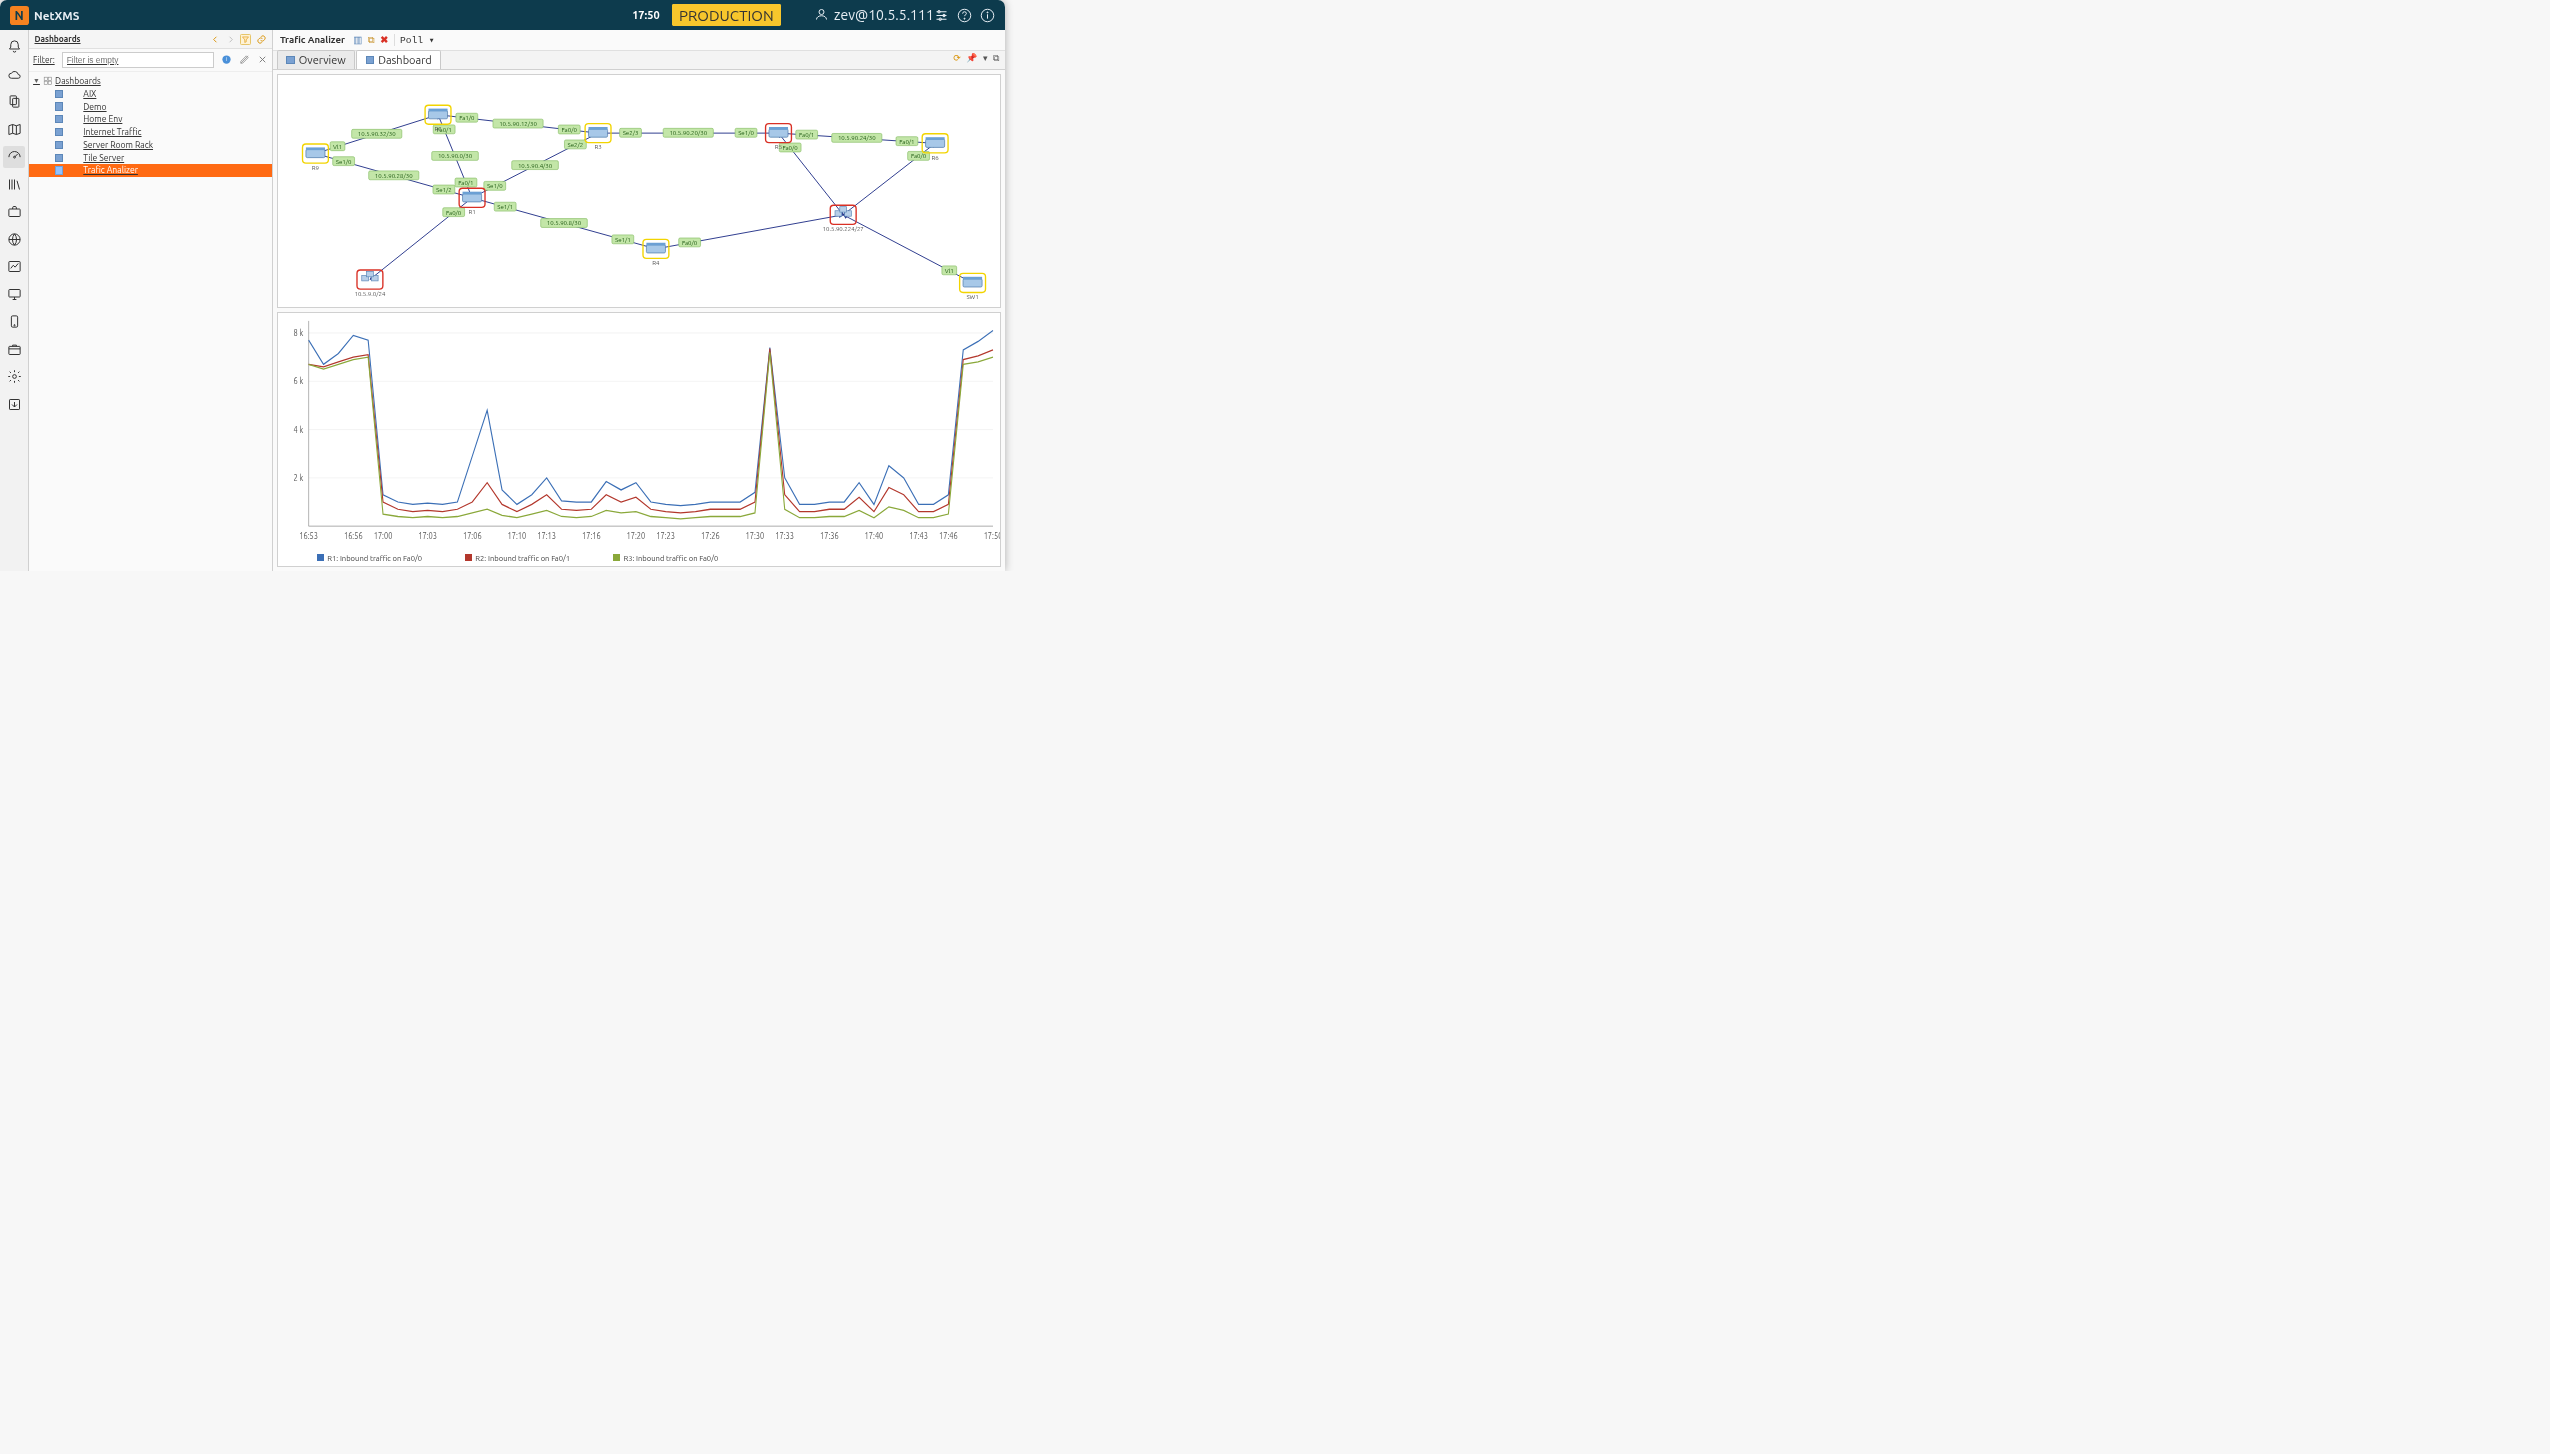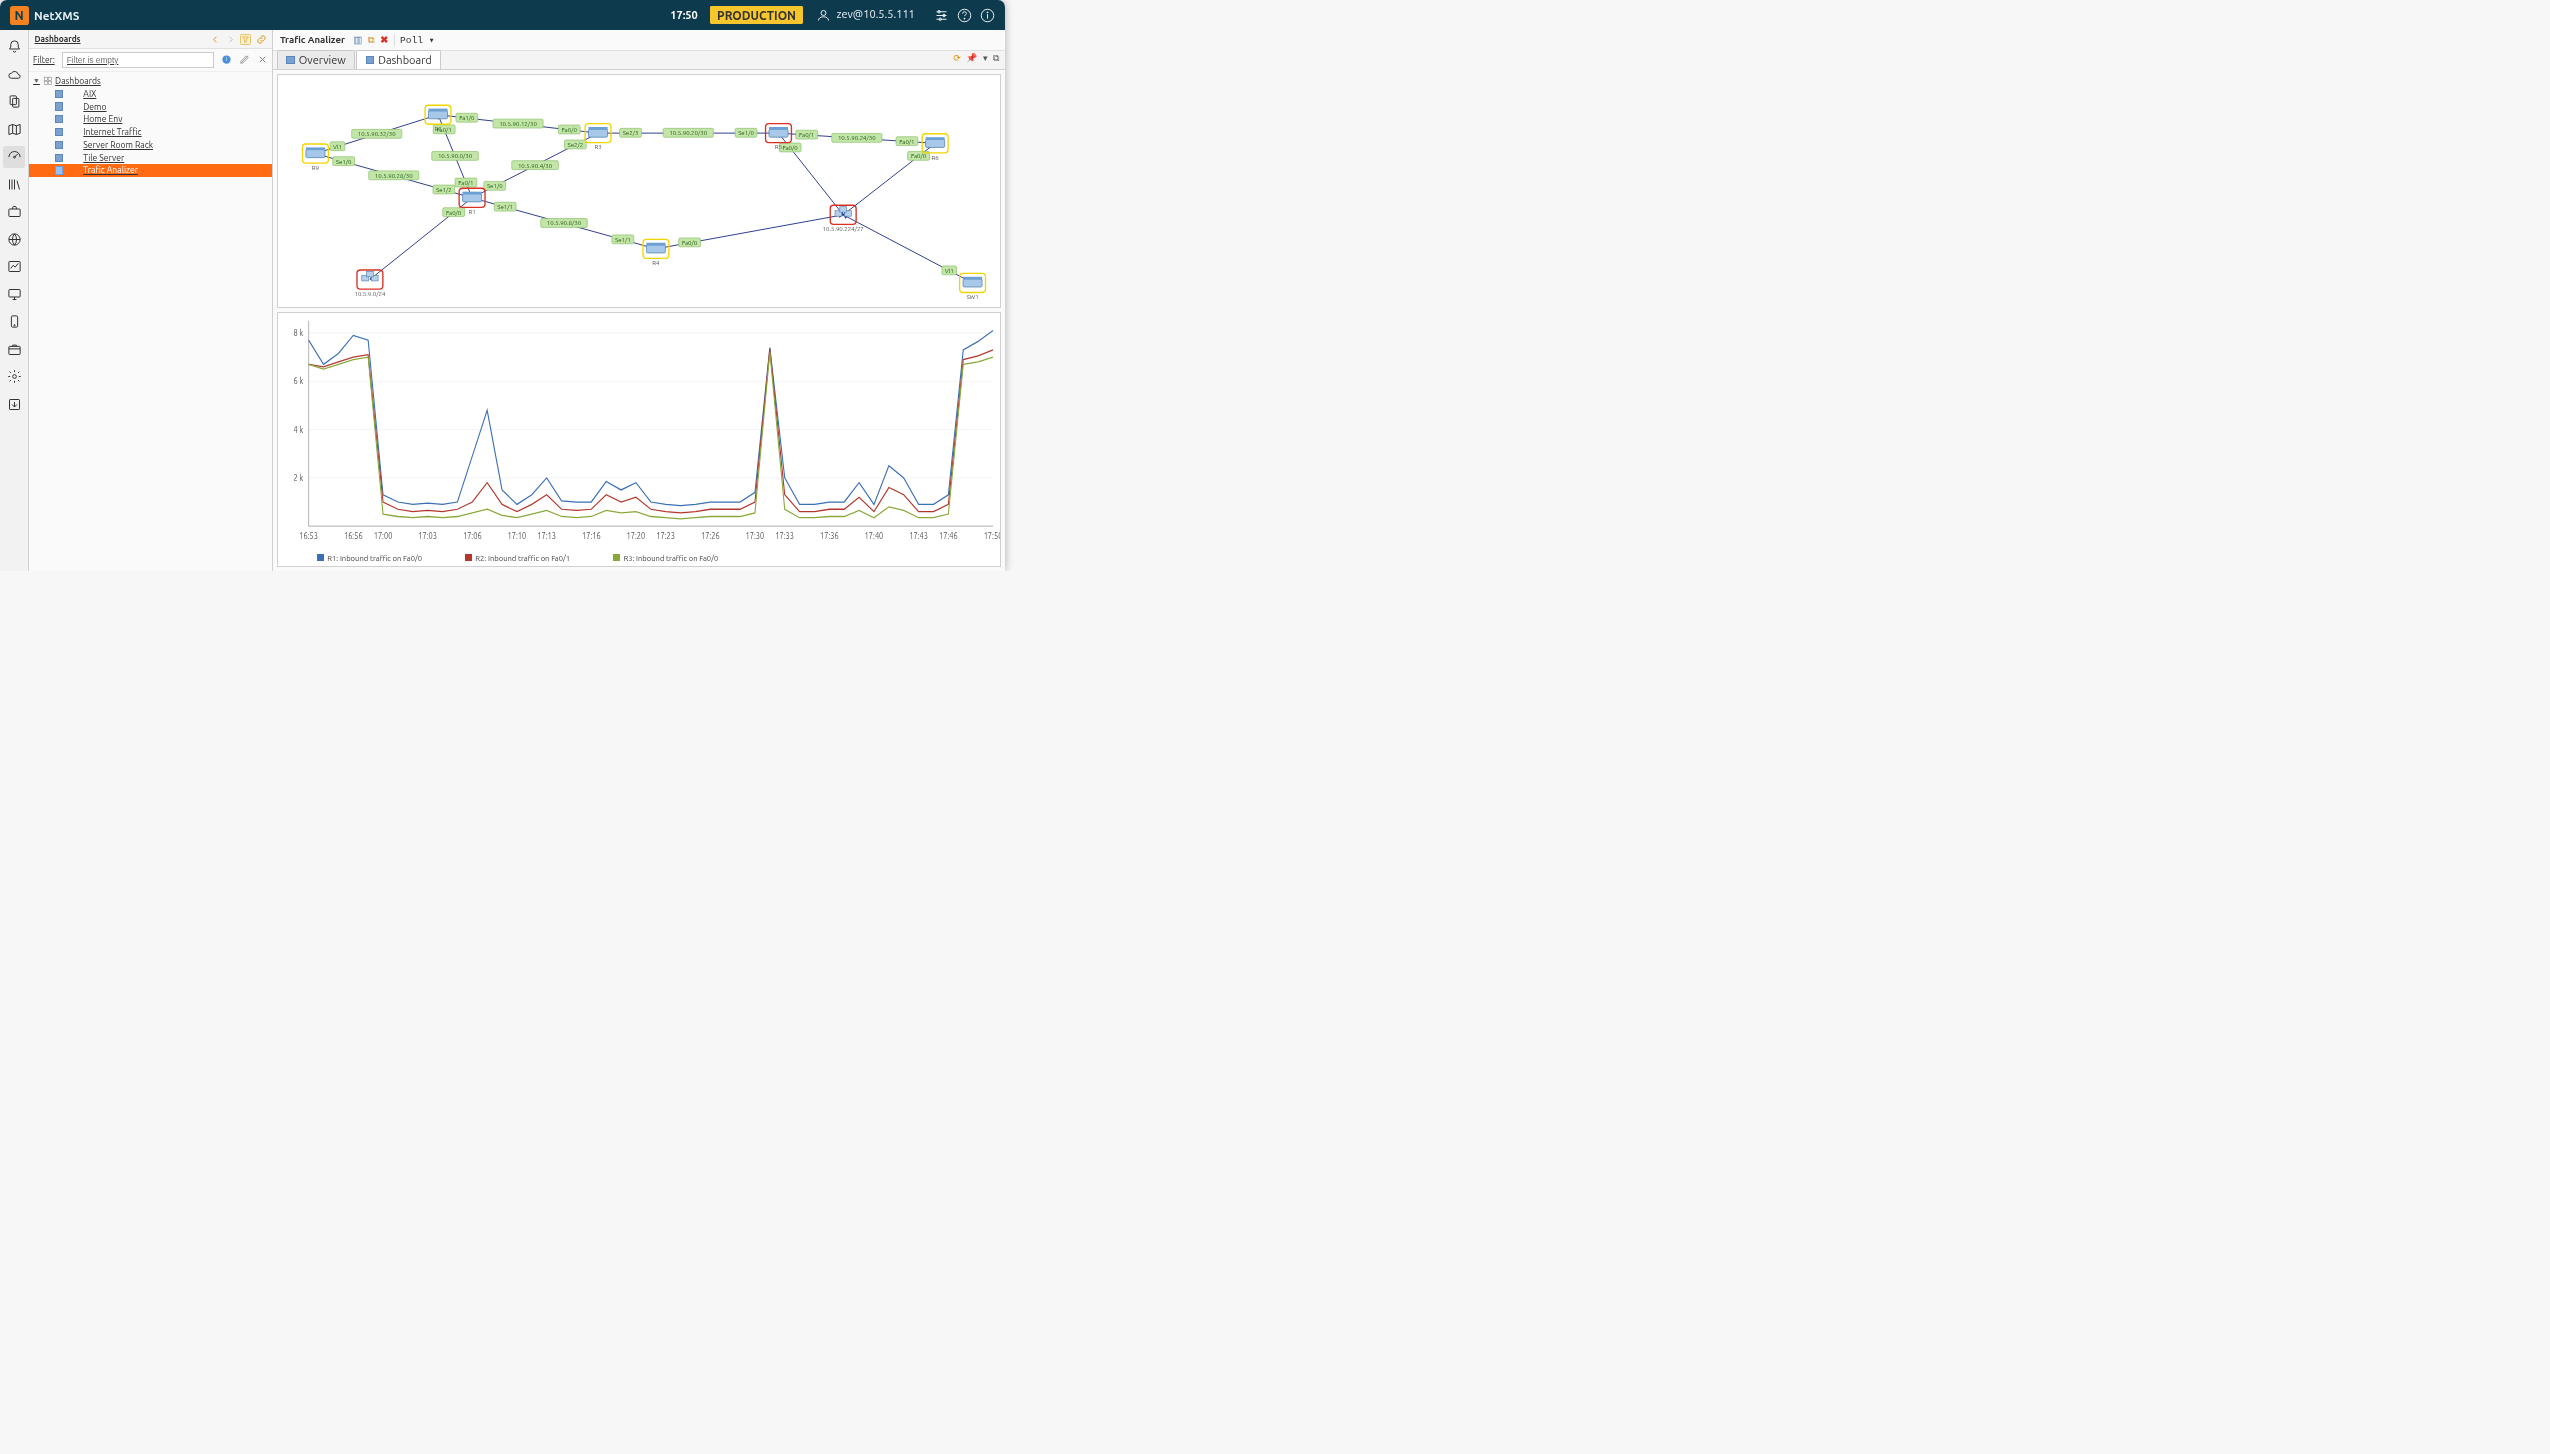--- a/index.html
+++ b/index.html
@@ -8,22 +8,22 @@
   
   .titlebar { height: 20.7px; background: #2b2b2b; color: #dcdcdc; display: flex; align-items: center; justify-content: center; position: relative; font-size: 9px; border-radius: 6.9px 6.9px 0 0; }
   .titlebar .wincontrols { position: absolute; right: 5.5px; top: 2.8px; display: flex; gap: 5.5px; }
   .wctl { width: 13.8px; height: 13.8px; border-radius: 50%; background: #3b3b3b; color: #ddd; display: flex; align-items: center; justify-content: center; font-size: 7.6px; cursor: pointer; border: 0.7px solid #4a4a4a; }
   
   .appheader { height: 30px; background: #0d3b4d; display: flex; align-items: center; padding: 0 9.6px; color: #e7eef4; }
   .logo { display: flex; align-items: center; gap: 5.5px; font-size: 11.7px; font-weight: bold; }
   .logo-badge { width: 19px; height: 19px; background: #f58220; border-radius: 2.8px; display: flex; align-items: center; justify-content: center; color: #0d3b4d; font-weight: bold; font-size: 12.4px; }
   .spacer { flex: 1; }
   .clock { font-weight: bold; font-size: 11px; margin-right: 12.4px; color: #fff; }
-  .envbadge { background: #f7c62c; color: #333; font-weight: bold; padding: 2.8px 6.9px; font-size: 12px; border-radius: 1.4px; margin-right: 13px; }
-  .userbox { display: flex; align-items: flex-start; gap: 5.5px; color: #e7eef4; font-size: 11px; margin-right: 19px; }
+  .envbadge { background: #f7c62c; color: #333; font-weight: normal; padding: 2.8px 6.9px; font-size: 15px; border-radius: 1.4px; margin-right: 33px; }
+  .userbox { display: flex; align-items: flex-start; gap: 5.5px; color: #e7eef4; font-size: 14px; margin-right: 0; }
   .hdricons { display: flex; gap: 8.3px; }
   .hdricon { width: 15px; height: 15px; stroke: #e7eef4; fill: none; stroke-width: 1.6; cursor: pointer; }
   
   .appbody { flex: 1; display: flex; min-height: 0; }
   .navrail { width: 29px; background: #f2f2f2; border-right: 0.7px solid #d0d0d0; display: flex; flex-direction: column; align-items: center; padding-top: 5.5px; gap: 5.5px; }
   .navbtn { width: 22px; height: 22px; display: flex; align-items: center; justify-content: center; border-radius: 2.1px; cursor: pointer; }
   .navbtn.active { background: #dedede; }
   .navbtn svg { width: 15px; height: 15px; stroke: #333; fill: none; stroke-width: 1.6; }
   
   .sidepanel { width: 244px; border-right: 0.7px solid #d0d0d0; display: flex; flex-direction: column; background: #fafafa; text-decoration: underline; }

